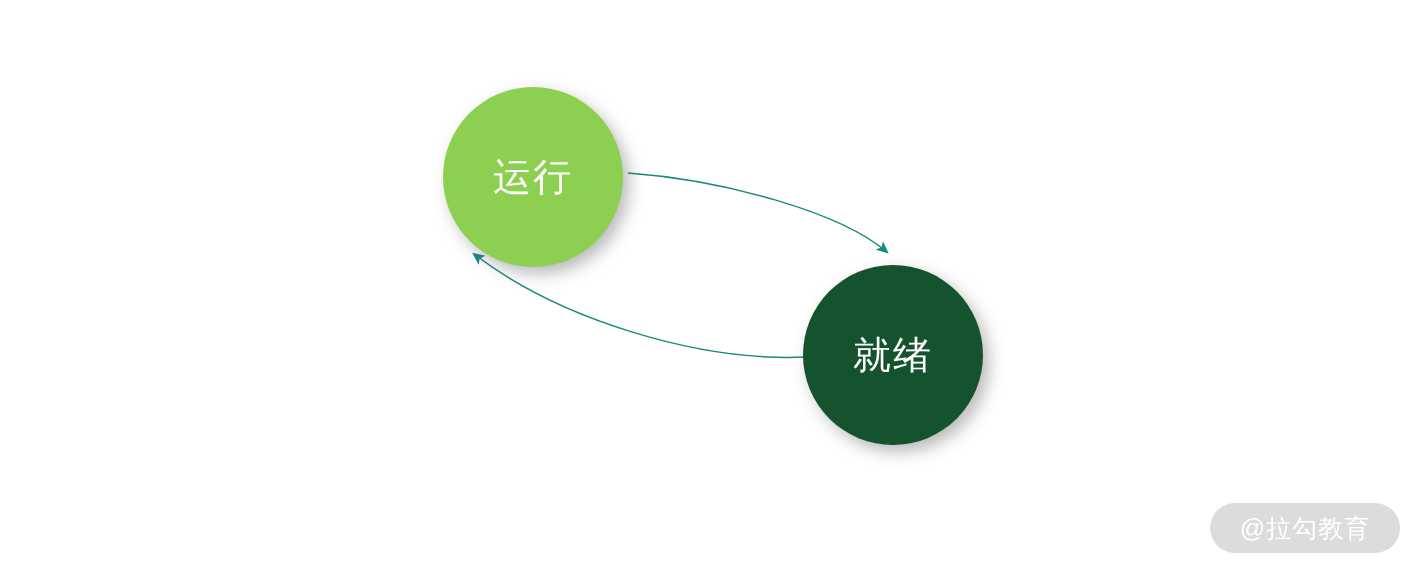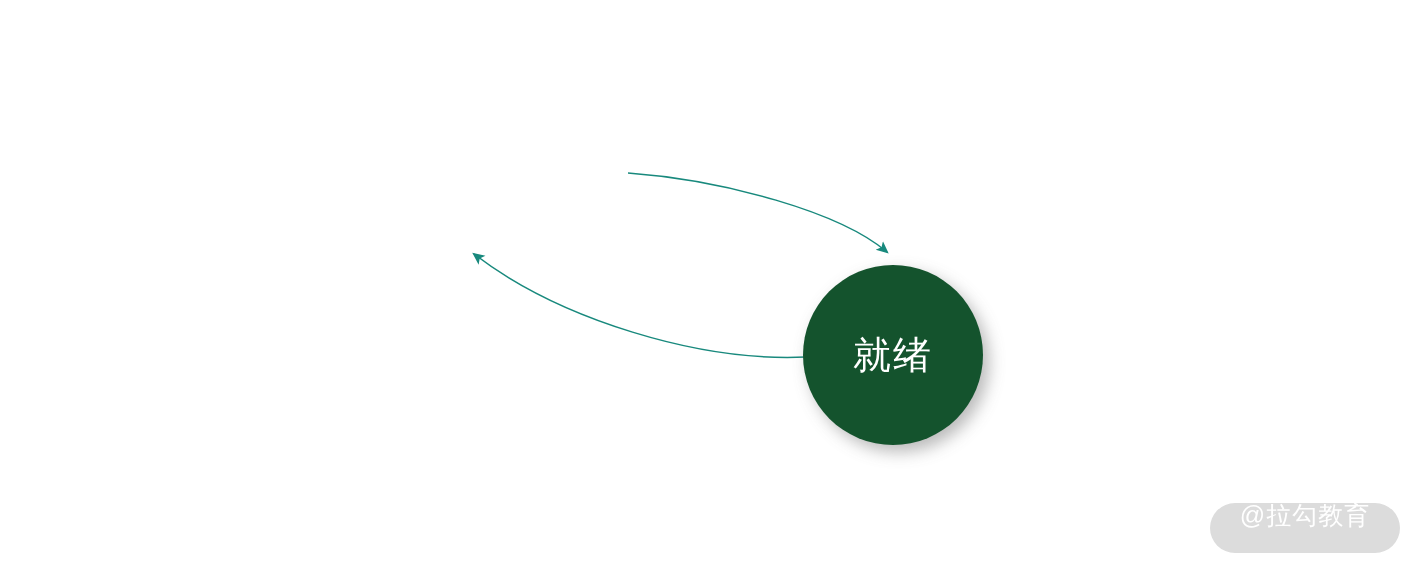--- a/index.html
+++ b/index.html
@@ -67,21 +67,21 @@
 
   #watermark {
     position: absolute;
     left: 1210px;
     top: 503px;
     width: 190px;
     height: 50px;
     border-radius: 25px;
     background: #dcdcdc;
     display: flex;
-    align-items: flex-start;
+    align-items: center;
     justify-content: center;
   }
 
   #watermark-text {
     color: #ffffff;
     font-size: 25px;
     line-height: 1;
     letter-spacing: 1px;
     white-space: nowrap;
     user-select: none;
@@ -97,20 +97,23 @@
       <marker id="arrow-teal" viewBox="0 0 12 12" refX="9" refY="6" markerWidth="9" markerHeight="9" orient="auto-start-reverse">
         <path d="M 0 1 L 11 6 L 0 11 L 2.6 6 Z" fill="#18897D"></path>
       </marker>
     </defs>
 
     <path d="M 628 173 C 724 180 840 212 887 252" fill="none" stroke="#18897D" stroke-width="1.5" marker-end="url(#arrow-teal)"></path>
 
     <path d="M 806 357 C 700 362 560 320 474 254" fill="none" stroke="#18897D" stroke-width="1.5" marker-end="url(#arrow-teal)"></path>
   </svg>
 
+  <div id="node-running" class="state-node" style="background:#8DCF50;">
+    <span class="state-label">运行</span>
+  </div>
 
   <div id="node-ready" class="state-node" style="background:#14532d;">
     <span class="state-label">就绪</span>
   </div>
 
   <div id="watermark">
     <span id="watermark-text">@拉勾教育</span>
   </div>
 
 </div>

